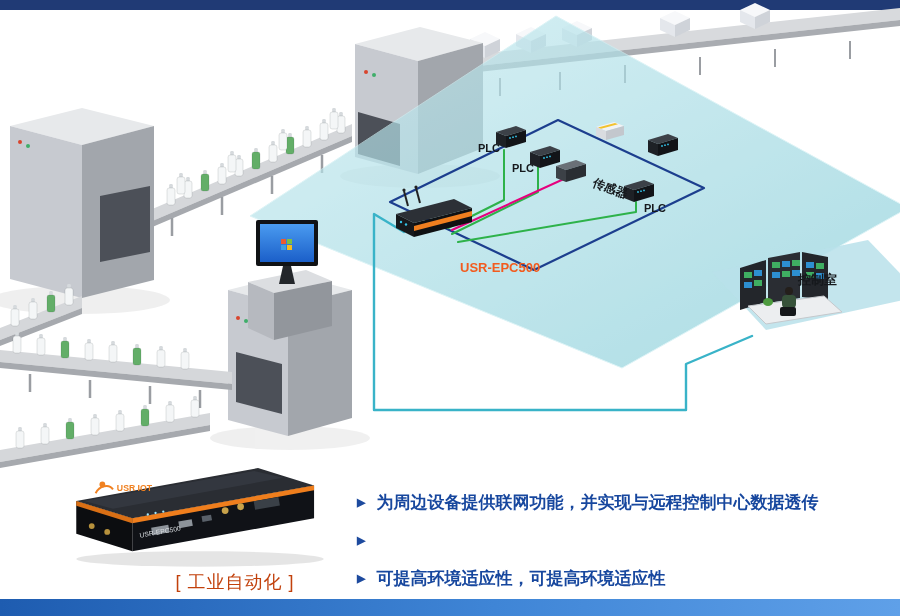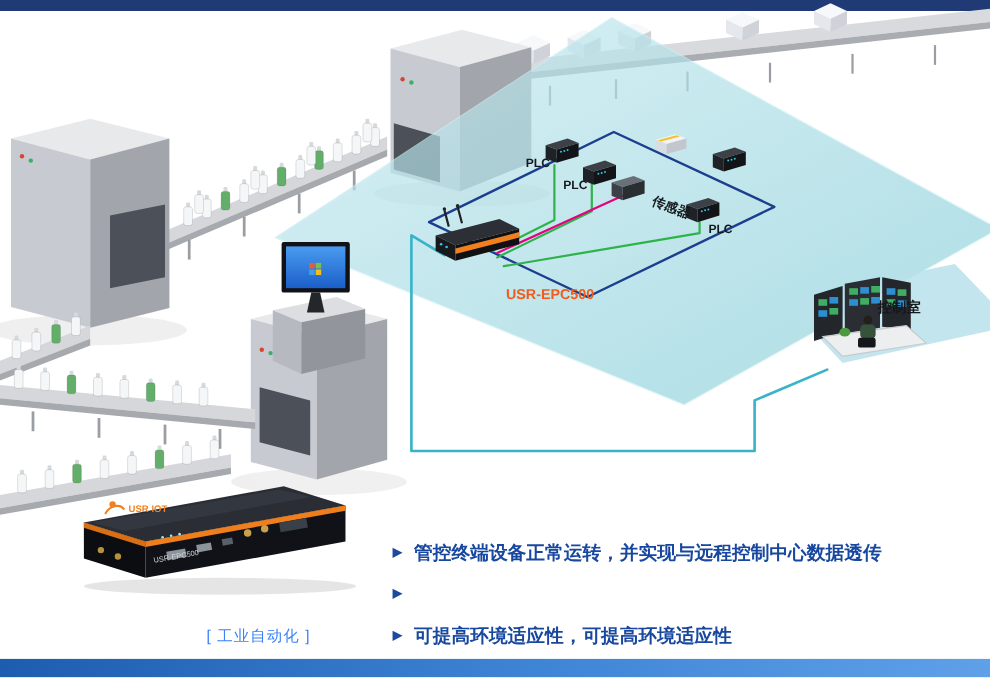--- a/index.html
+++ b/index.html
@@ -3,23 +3,23 @@
 <meta charset="utf-8">
 <style>
   *{margin:0;padding:0;box-sizing:border-box}
   html,body{background:#ffffff}
   .stage{position:relative;width:900px;height:616px;overflow:hidden;background:#ffffff;
          font-family:"Liberation Sans",sans-serif}
   .top-bar{position:absolute;top:0;left:0;width:100%;height:10px;background:#203a75}
   .bottom-bar{position:absolute;bottom:0;left:0;width:100%;height:17px;
          background:linear-gradient(90deg,#1e5cb0 0%,#3f85d6 55%,#5fa0e8 100%)}
   .scene{position:absolute;top:0;left:0}
-  .product{position:absolute;left:55px;top:432px;width:290px;height:112px}
+  .product{position:absolute;left:55px;top:458px;width:290px;height:112px}
   .caption{position:absolute;left:115px;top:570px;width:240px;text-align:center;
-         font-size:14px;color:#3b82f6;letter-spacing:1px}
+         font-size:18px;color:#c2410c;letter-spacing:1px}
   .features{position:absolute;left:357px;top:491px;width:538px;list-style:none}
   .feature-row{display:flex;align-items:flex-start;margin-bottom:15px;
          color:#17479e;font-size:17px;font-weight:600;line-height:23px}
   .feature-marker{flex:0 0 auto;font-size:11px;line-height:23px;margin-right:11px;color:#1d4a9e}
   svg text{font-family:"Liberation Sans",sans-serif}
   .lbl{font-weight:bold;fill:#15181c}
   .bw{color:#f4f6f7}
   .bg{color:#63ae68}
 </style>
 </head>
@@ -314,21 +314,21 @@
       <text x="64" y="34" font-size="9" font-weight="bold" fill="#f08121">USR IOT</text>
       <text x="88" y="82" font-size="7" fill="#d7dbdf" transform="rotate(-10 88 82)">USR-EPC500</text>
     </svg>
   </div>
 
   <div class="caption">[ 工业自动化 ]</div>
 
   <ul class="features">
     <li class="feature-row">
       <span class="feature-marker">▶</span>
-      <span>管控终端设备正常运转，并实现与远程控制中心数据透传</span>
+      <span>为周边设备提供联网功能，并实现与远程控制中心数据透传</span>
     </li>
     <li class="feature-row">
       <span class="feature-marker">▶</span>
     </li>
     <li class="feature-row">
       <span class="feature-marker">▶</span>
       <span>可提高环境适应性，可提高环境适应性</span>
     </li>
   </ul>
 

